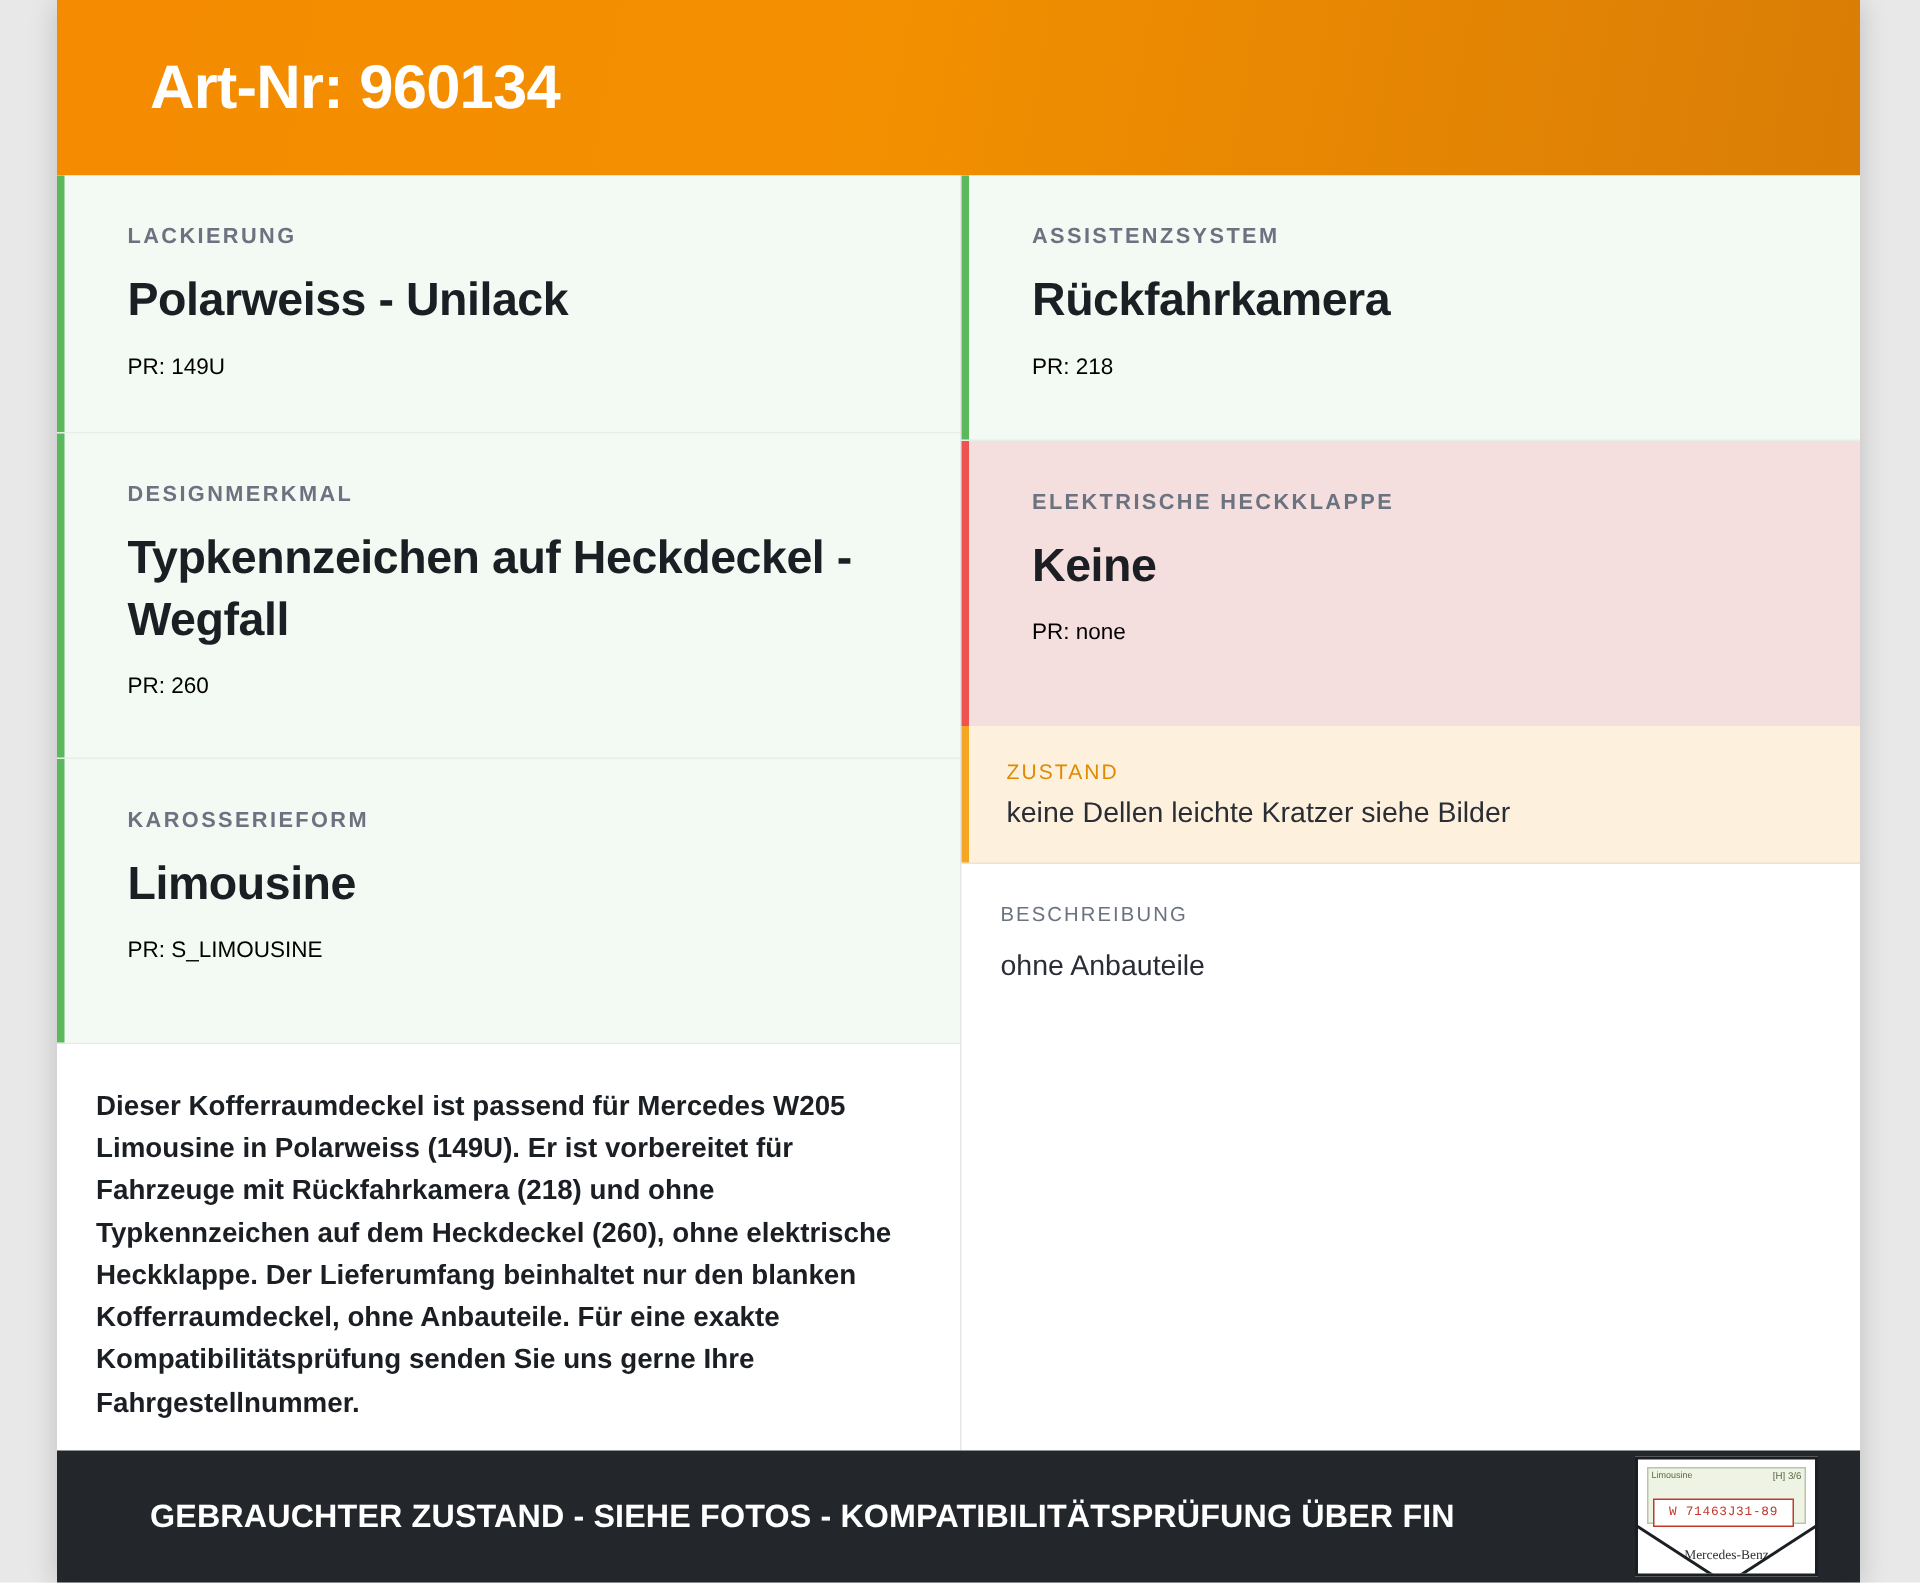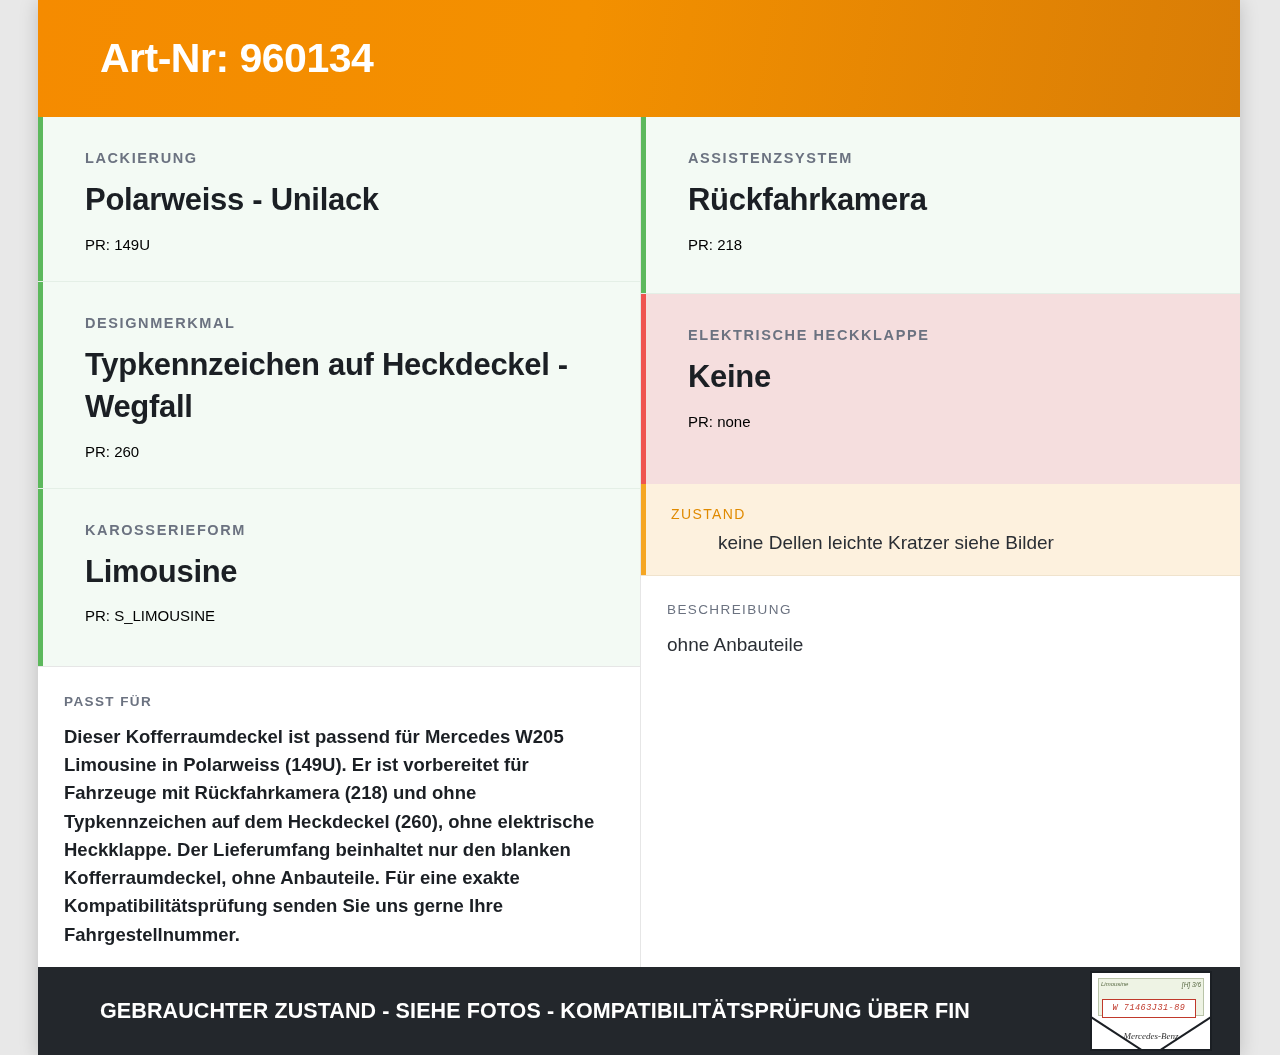--- a/index.html
+++ b/index.html
@@ -126,21 +126,20 @@
     font-size: 14px;
     font-weight: normal;
     letter-spacing: 1.4px;
     color: #e08a00;
     text-transform: uppercase;
     margin-bottom: 10px;
   }
   .zustand-text {
     font-size: 19px;
     color: #2a2e34;
-    margin-left: 47px;
   }
 
   
   .desc {
     padding: 26px 30px 20px 26px;
     flex: 1 1 auto;
     box-sizing: border-box;
   }
   .desc-label {
     font-size: 13.5px;
@@ -201,21 +200,20 @@
   
   .stamp {
     width: 118px;
     height: 76px;
     background: #ffffff;
     border: 2px solid #1b1f24;
     position: relative;
     overflow: hidden;
     flex: 0 0 auto;
     margin-right: 12px;
-    font-style: italic;
   }
   .stamp .label-bg {
     position: absolute;
     left: 6px; top: 5px;
     width: 104px; height: 36px;
     background: #eef3e4;
     border: 1px solid #b9c4a8;
   }
   .stamp .plate {
     position: absolute;
@@ -290,21 +288,20 @@
       </div>
 
       <div class="card green c3">
         <div class="accent"></div>
         <div class="card-label">KAROSSERIEFORM</div>
         <div class="card-value">Limousine</div>
         <div class="card-pr">PR: S_LIMOUSINE</div>
       </div>
 
       <div class="passt">
-        <div class="passt-label">PASST FÜR</div>
         <div class="passt-text">Dieser Kofferraumdeckel ist passend für Mercedes W205 Limousine in Polarweiss (149U). Er ist vorbereitet für Fahrzeuge mit Rückfahrkamera (218) und ohne Typkennzeichen auf dem Heckdeckel (260), ohne elektrische Heckklappe. Der Lieferumfang beinhaltet nur den blanken Kofferraumdeckel, ohne Anbauteile. Für eine exakte Kompatibilitätsprüfung senden Sie uns gerne Ihre Fahrgestellnummer.</div>
       </div>
 
     </div>
 
     <div class="col-right">
 
       <div class="card green r1">
         <div class="accent"></div>
         <div class="card-label">ASSISTENZSYSTEM</div>

